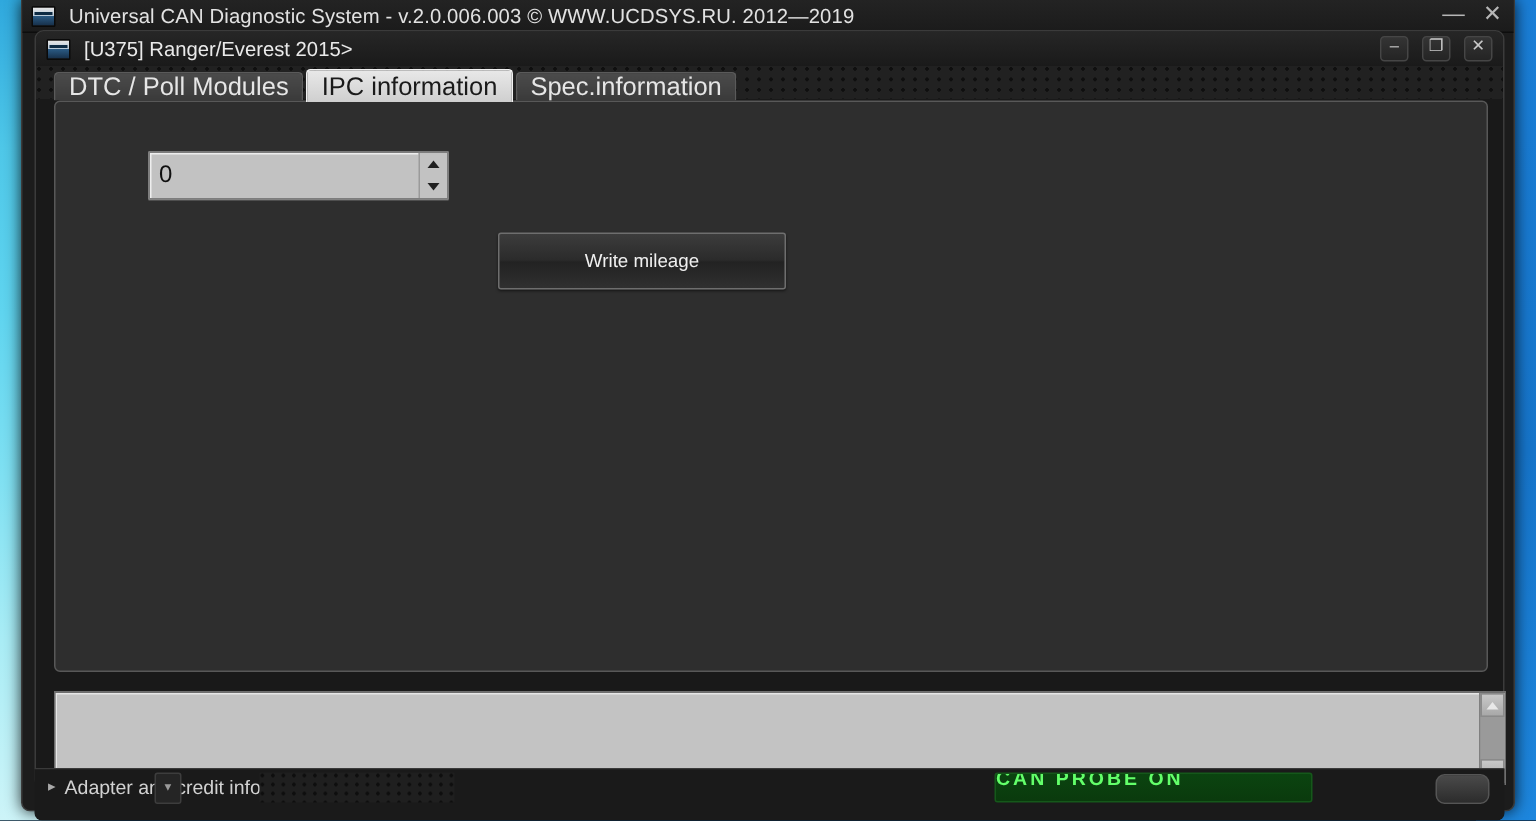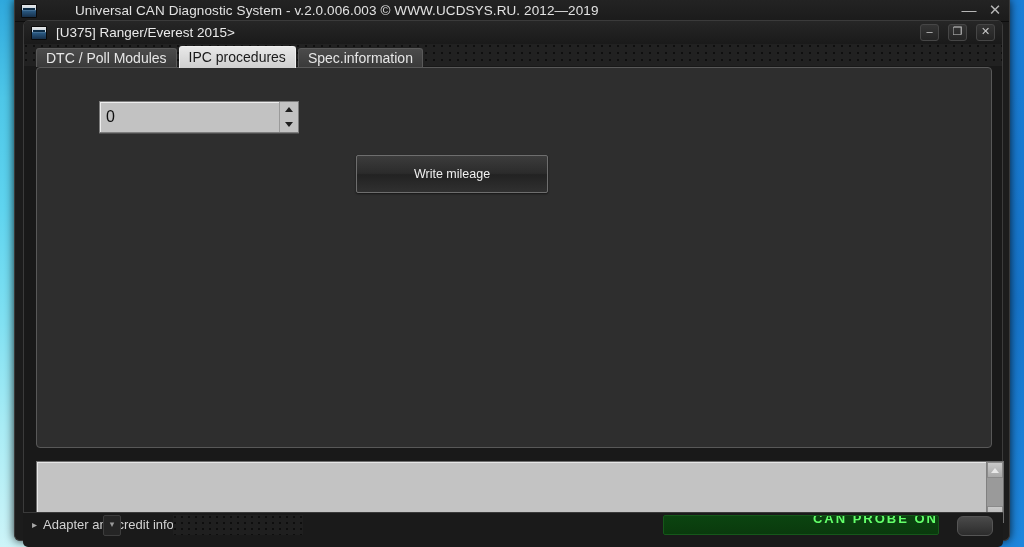--- a/index.html
+++ b/index.html
@@ -64,21 +64,20 @@
     position: absolute;
     left: 0; top: 0;
     width: 100%;
     height: 22px;
     background: linear-gradient(180deg, #232323 0%, #1b1b1b 100%);
     border-bottom: 1px solid #0d0d0d;
     box-sizing: border-box;
     display: flex;
     align-items: center;
     padding-left: 6px;
-    gap: 29px;
   }
 
   .app-icon {
     width: 14px;
     height: 12px;
     background: linear-gradient(180deg, #e8e8e8 0%, #b8c9d8 45%, #2b5c86 46%, #17304a 100%);
     border: 1px solid #0a0a0a;
     border-radius: 1px;
     flex: 0 0 auto;
     position: relative;
@@ -192,21 +191,21 @@
     top: 26px;
     height: 20px;
     display: flex;
     align-items: flex-end;
     z-index: 5;
   }
   .tab {
     height: 18px;
     line-height: 18px;
     padding: 0 9px;
-    font-size: 14px;
+    font-size: 17px;
     color: #e6e6e6;
     background: linear-gradient(180deg, #4b4b4b 0%, #3a3a3a 100%);
     border: 1px solid #5a5a5a;
     border-bottom: none;
     border-radius: 3px 3px 0 0;
     margin-right: 2px;
     cursor: default;
     white-space: nowrap;
   }
   .tab.active {
@@ -295,21 +294,21 @@
     color: #f0f0f0;
     font-size: 12.5px;
     display: flex;
     align-items: center;
     justify-content: center;
     cursor: default;
     box-sizing: border-box;
     box-shadow: 0 1px 2px rgba(0,0,0,.55);
   }
   .btn-read  { left: 295px; top: 31px; }
-  .btn-write { left: 295px; top: 87px; margin-left: 24px; }
+  .btn-write { left: 295px; top: 87px; }
 
   
   .log-panel {
     position: absolute;
     left: 12px;
     top: 440px;
     width: 968px;
     height: 62px;
     background: #c3c3c3;
     border: 1px solid #6e6e6e;
@@ -396,32 +395,32 @@
     width: 130px;
     height: 20px;
     background-color: #1f1f1f;
     background-image: radial-gradient(circle at 2px 2px, #0e0e0e 1.1px, transparent 1.2px);
     background-size: 7px 6px;
   }
   .status-green {
     position: absolute;
     left: 640px;
     top: 2px;
-    width: 276px;
+    width: 212px;
     height: 20px;
     background: linear-gradient(180deg, #0b4410 0%, #0a3a0d 100%);
     border: 1px solid #15581a;
     border-radius: 2px;
     color: #63ff6a;
     font-size: 13px;
     font-weight: bold;
     letter-spacing: 2px;
     display: flex;
     align-items: center;
-    justify-content: flex-end;
+    justify-content: flex-start;
     box-sizing: border-box;
     overflow: hidden;
   }
   .status-green span { position: relative; top: -7px; }
   .footer-knob {
     position: absolute;
     right: 10px;
     top: 3px;
     width: 34px;
     height: 18px;
@@ -474,21 +473,21 @@
           <div class="ctrl-round">‒</div>
           <div class="ctrl-round">❐</div>
           <div class="ctrl-round">✕</div>
         </div>
       </div>
 
       <div class="perf-strip"></div>
 
       <div class="tabstrip">
         <div class="tab">DTC / Poll Modules</div>
-        <div class="tab active">IPC procedures</div>
+        <div class="tab active">IPC information</div>
         <div class="tab">Spec.information</div>
       </div>
 
       <div class="content-panel">
 
         <div class="spin-wrap">
           <div class="spin-value" title="0">0</div>
           <div class="spin-btns">
             <div class="spin-up">
               <div class="tri-up"></div>

